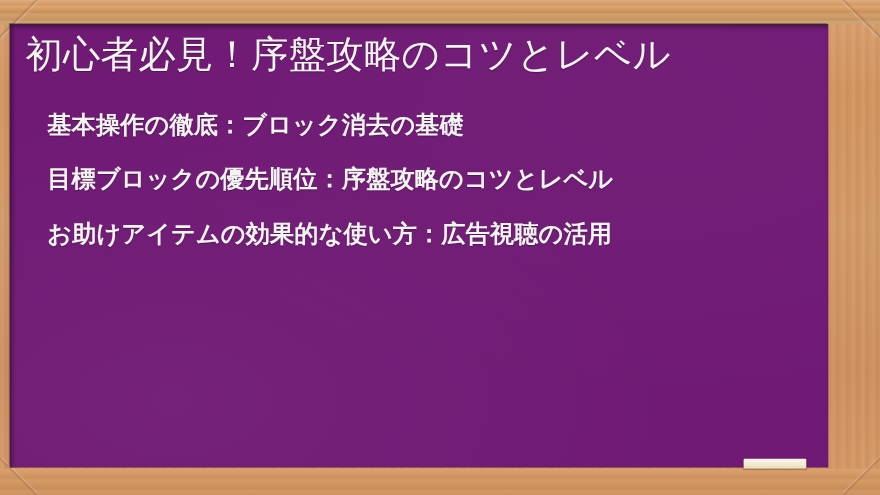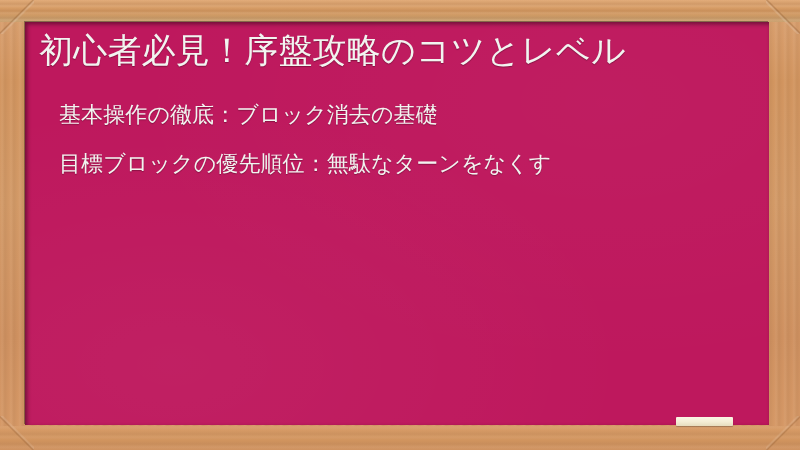--- a/index.html
+++ b/index.html
@@ -70,25 +70,25 @@
   .miter.tr { top: 0; right: 0;
     background: linear-gradient(-135deg, rgba(0,0,0,0.00) 46%, rgba(120,70,30,0.32) 49%, rgba(255,255,255,0.18) 52%, rgba(0,0,0,0.00) 56%); }
   .miter.bl { bottom: 0; left: 0;
     background: linear-gradient(45deg, rgba(0,0,0,0.00) 46%, rgba(120,70,30,0.28) 49%, rgba(255,255,255,0.14) 52%, rgba(0,0,0,0.00) 56%); }
   .miter.br { bottom: 0; right: 0;
     background: linear-gradient(-45deg, rgba(0,0,0,0.00) 46%, rgba(120,70,30,0.28) 49%, rgba(255,255,255,0.14) 52%, rgba(0,0,0,0.00) 56%); }
 
   
   .board {
     position: absolute;
-    left: 25px;
+    left: 9px;
     top: 22px;
     width: 744px;
     height: 403px;
-    background: #be185d;
+    background: #701a75;
     box-shadow:
       inset 2px 2px 4px rgba(0,0,0,0.45),
       -1px -1px 0 rgba(0,0,0,0.35);
     overflow: hidden;
   }
 
   
   .board::after {
     content: "";
     position: absolute;
@@ -119,21 +119,21 @@
   .bullets {
     list-style: none;
     margin: 26px 0 0 0;
     padding: 0 0 0 26px;
   }
 
   .bullet {
     color: #f2f4f0;
     font-size: 22px;
     line-height: 1.42;
-    font-weight: 400;
+    font-weight: 700;
     margin: 0 0 18px 0;
     letter-spacing: 0.1px;
     text-shadow: 0 1px 1px rgba(0,0,0,0.28);
     max-width: 680px;
   }
   .bullet:last-child { margin-bottom: 0; }
 
   
   .chalk {
     position: absolute;
@@ -160,21 +160,22 @@
   <div class="miter bl"></div>
   <div class="miter br"></div>
 
   <div class="board">
     <div class="content">
 
       <h1 class="title"><span>初心者必見！序盤攻略のコツとレベル</span><br></h1>
 
       <ul class="bullets">
         <li class="bullet">基本操作の徹底：ブロック消去の基礎</li>
-        <li class="bullet">目標ブロックの優先順位：無駄なターンをなくす</li>
+        <li class="bullet">目標ブロックの優先順位：序盤攻略のコツとレベル</li>
+        <li class="bullet">お助けアイテムの効果的な使い方：広告視聴の活用</li>
       </ul>
 
     </div>
   </div>
 
   <div class="chalk"></div>
 
 </div>
 
 </body></html>

